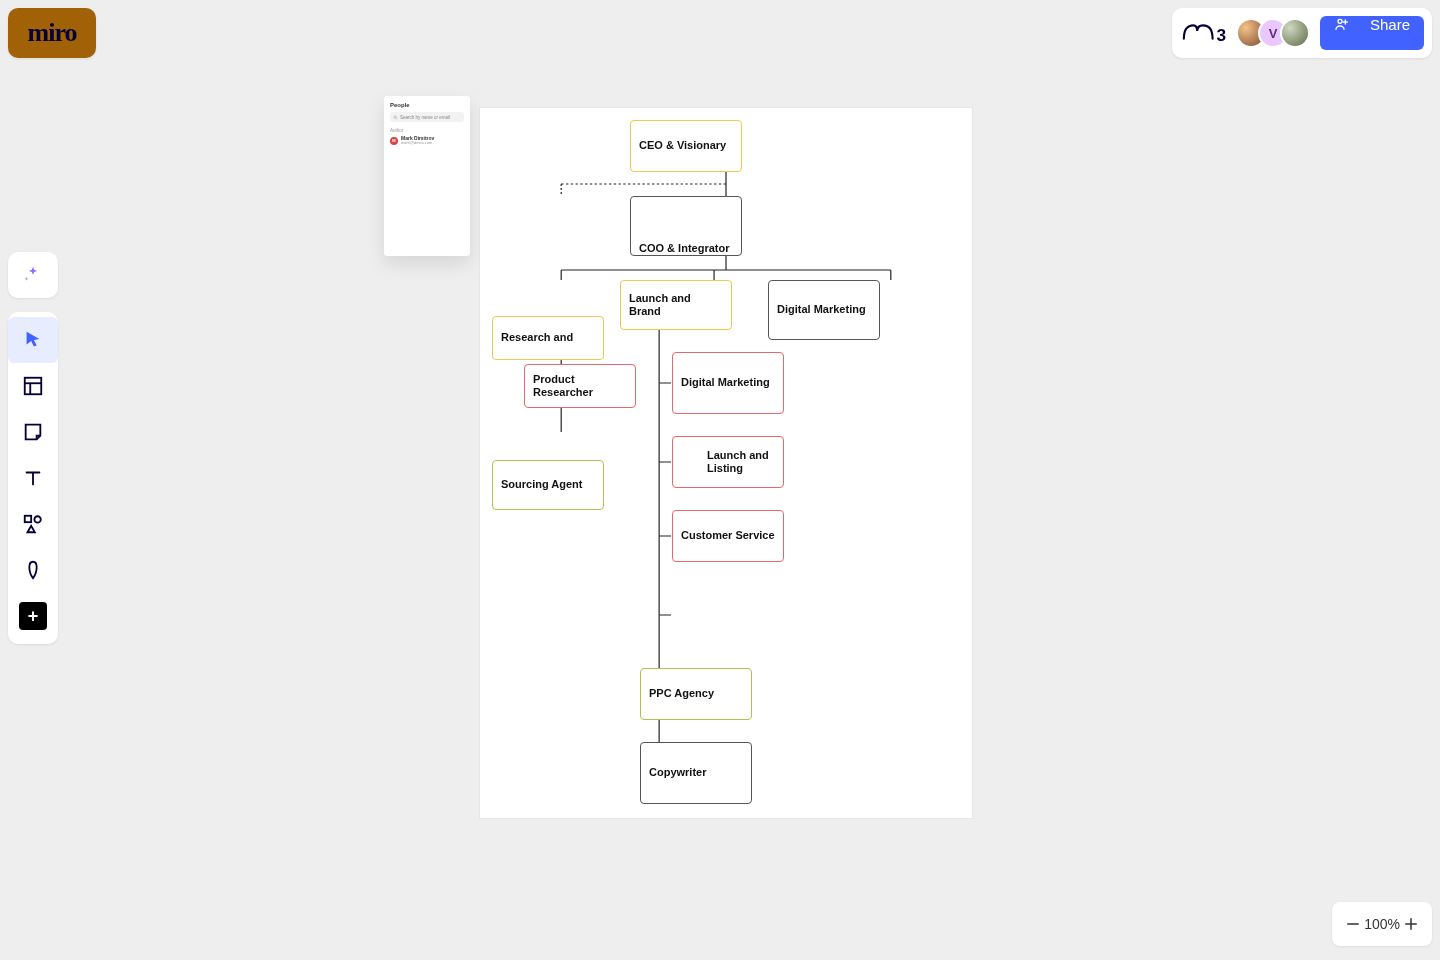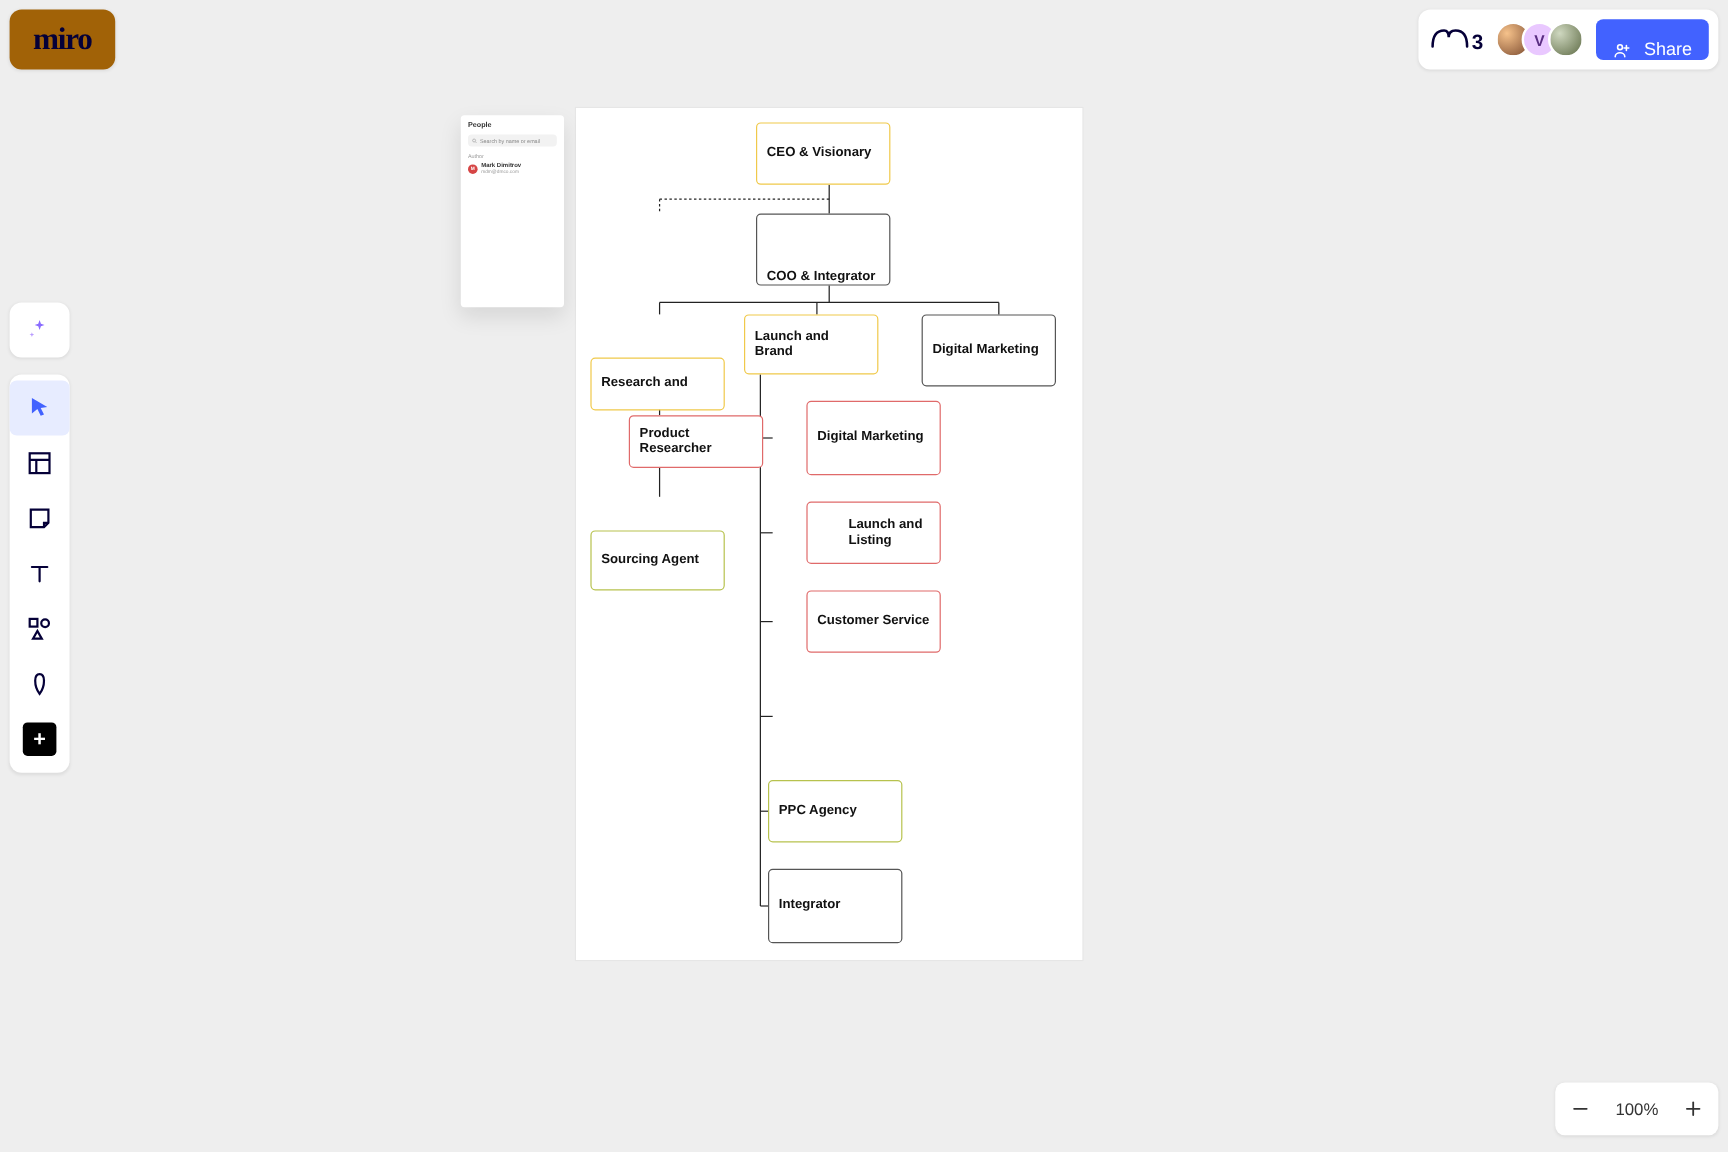--- a/index.html
+++ b/index.html
@@ -53,21 +53,21 @@
     display:flex; align-items:center; justify-content:center;
     font-size: 13px; font-weight:600; color:#333;
     background-size: cover; background-position:center;
   }
   .avatar:first-child { margin-left: 0; }
   .avatar.a1 { background: radial-gradient(circle at 30% 30%, #f6c28b, #7b4a2e); }
   .avatar.a2 { background: #e9c8ff; color:#5a2d82; }
   .avatar.a3 { background: radial-gradient(circle at 30% 30%, #cfd8c0, #5e6b45); }
 
   .share-btn {
-    display:flex; align-items:flex-end; gap:10px;
+    display:flex; align-items:flex-start; gap:20px;
     background:#4262ff; color:#fff;
     border:none; border-radius:6px;
     height:34px; padding:0 14px;
     font-size:15px; font-weight:500;
     cursor:pointer;
   }
 
   
   .ai-tool {
     position:absolute; left:8px; top:252px;
@@ -97,30 +97,30 @@
     color:#fff; font-size:18px; font-weight:600;
   }
 
   
   .zoom {
     position:absolute; right:8px; bottom:14px;
     height:44px;
     background:#fff; border-radius:8px;
     box-shadow: 0 1px 3px rgba(0,0,0,0.08);
     display:flex; align-items:center;
-    padding:0 10px; gap:18px;
+    padding:0 10px; 
     font-size:14px; color:#333;
   }
   .zoom-btn { width:22px; height:22px; display:flex; align-items:center; justify-content:center; cursor:pointer; }
 
   
   .canvas {
     position:absolute;
-    left:480px; top:90px;
-    width:422px; height:710px;
+    left:480px; top:108px;
+    width:492px; height:710px;
     background:#fff;
     box-shadow: 0 0 0 1px rgba(0,0,0,0.03);
   }
 
   
   .people-panel {
     position:absolute;
     left:384px; top:96px;
     width:86px; height:160px;
     background:#fff;
@@ -344,15 +344,15 @@
   <div id="node-launchlist" class="node red" style="left: 160px; top: 328px; width: 112px; height: 52px; padding-left: 34px;">
       <span>Launch and Listing</span>
     </div>
   <div id="node-custsvc" class="node red" style="left: 160px; top: 402px; width: 112px; height: 52px;">
       <span>Customer Service</span>
     </div>
   <div id="node-ppc" class="node olive" style="left: 160px; top: 560px; width: 112px; height: 52px;">
       <span>PPC Agency</span>
     </div>
   <div id="node-copy" class="node gray" style="left: 160px; top: 634px; width: 112px; height: 62px;">
-      <span>Integrator</span>
+      <span>Copywriter</span>
     </div>
 </div>
 
 </body></html>

